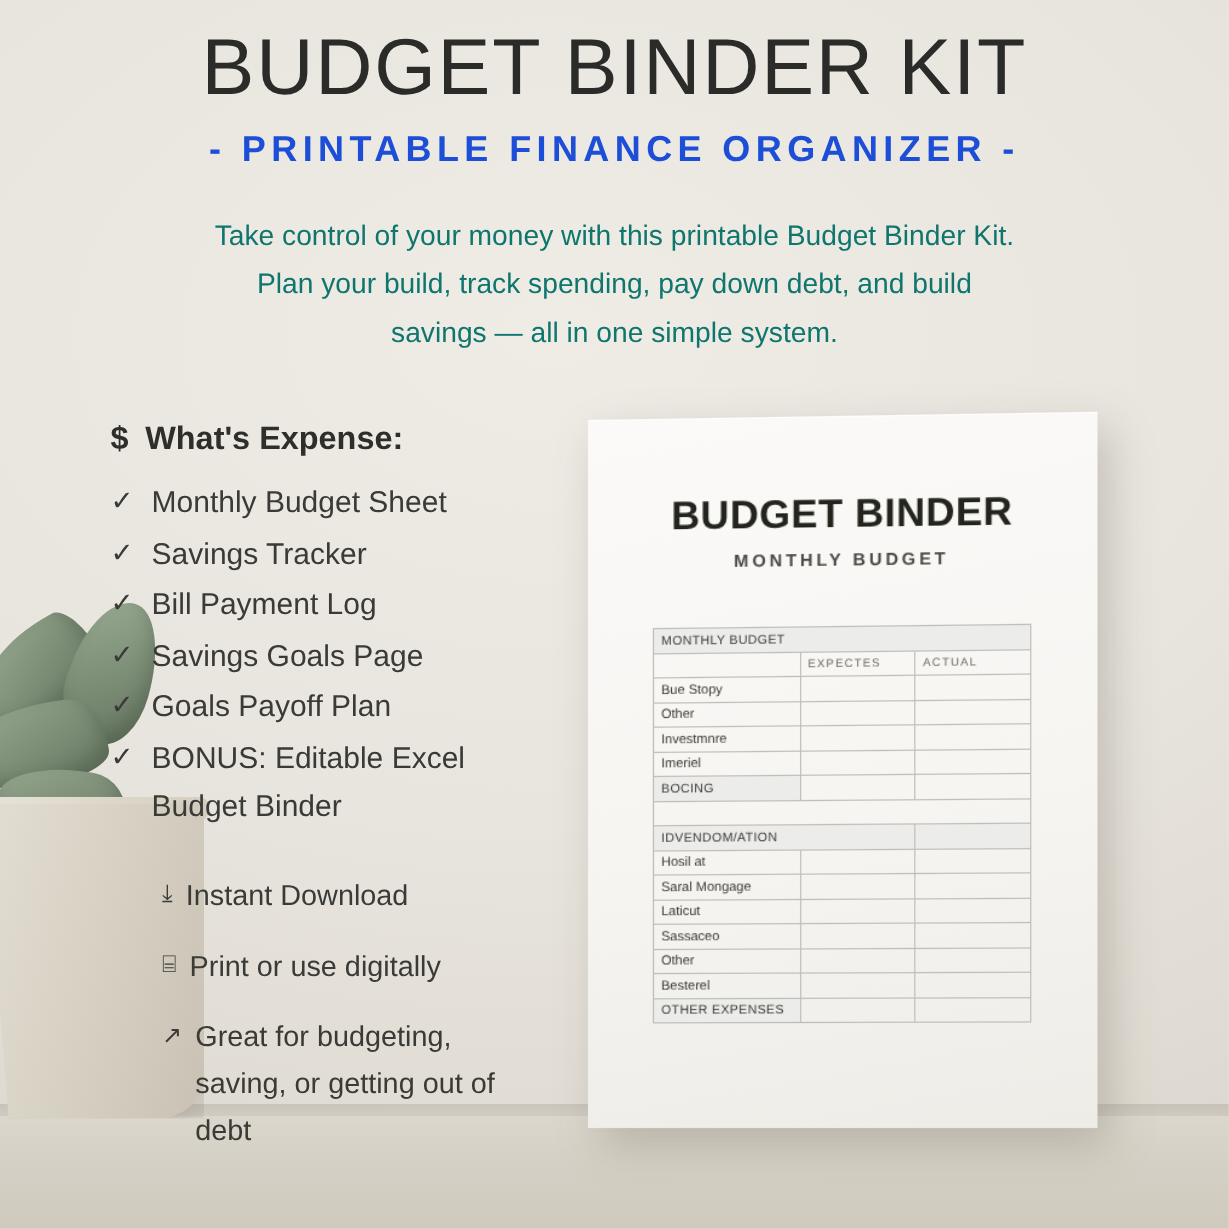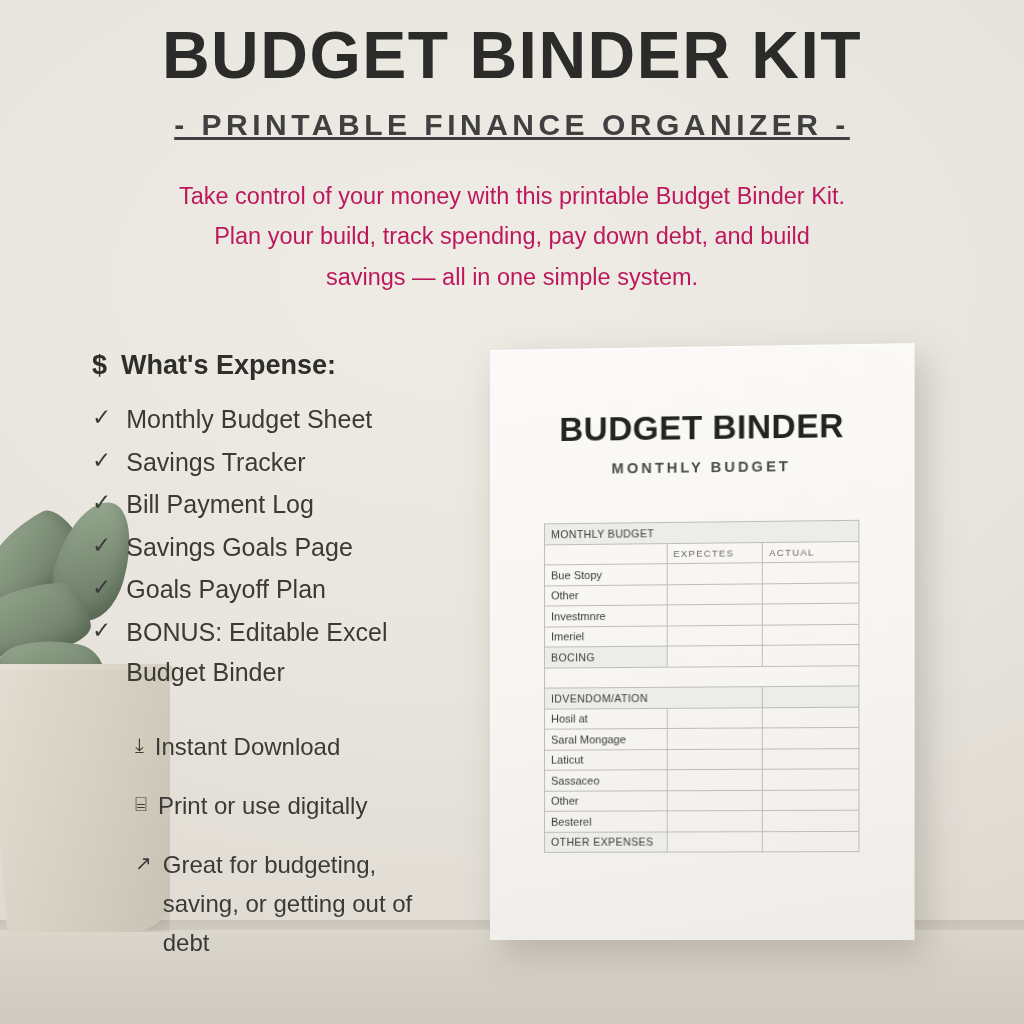--- a/index.html
+++ b/index.html
@@ -67,40 +67,39 @@
   .leaf.l4 { left: 84px; top: 0px;   width: 70px;  height: 120px; transform: rotate(16deg);  border-radius: 55% 45% 40% 60% / 65% 60% 40% 35%; }
 
   
   .headline {
     position: absolute;
     left: 0; top: 22px; width: 1024px;
     text-align: center;
   }
   .title {
     font-size: 66px;
-    font-weight: 700;
+    font-weight: 400;
     letter-spacing: 1.5px;
     color: #2b2b29;
     line-height: 1.0;
     margin: 0;
   }
   .subtitle {
     margin-top: 20px;
     font-size: 30px;
     font-weight: 600;
     letter-spacing: 4.5px;
-    color: #404040;
-    text-decoration: underline;
+    color: #1d4ed8;
   }
   .blurb {
     margin: 34px auto 0;
     width: 810px;
     font-size: 23.5px;
     line-height: 1.72;
-    color: #be185d;
+    color: #0f766e;
     text-align: center;
   }
 
   
   .features {
     position: absolute;
     left: 92px; top: 350px;
     width: 400px;
     color: #33332f;
   }

